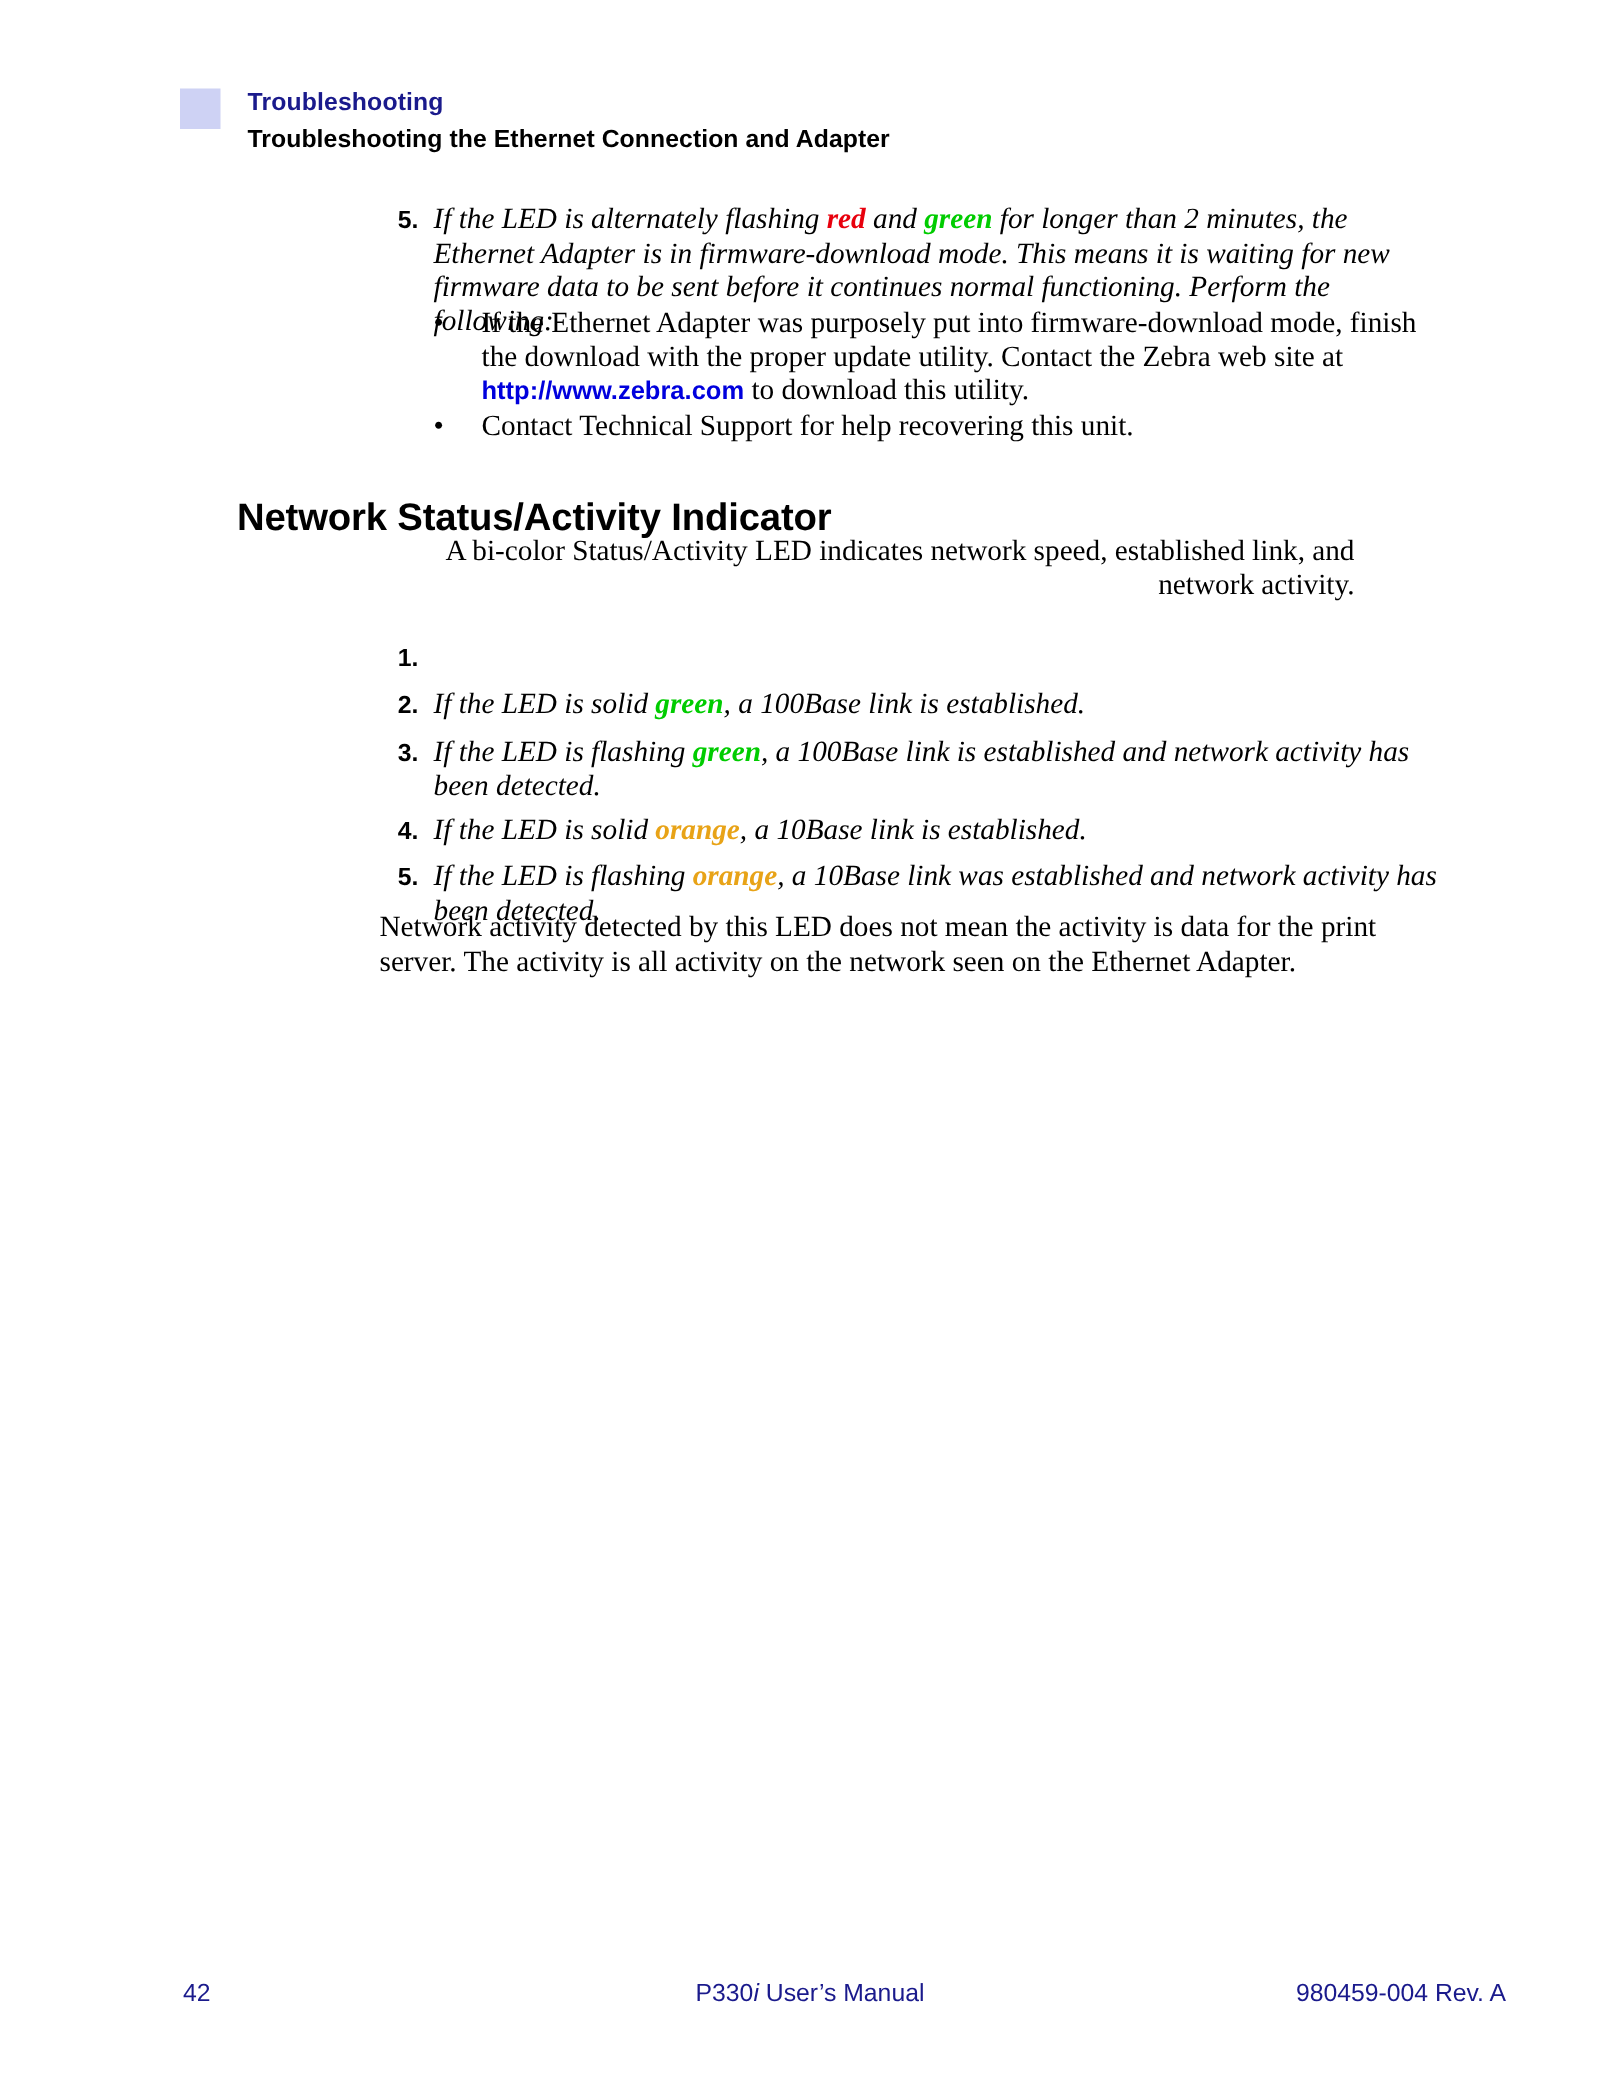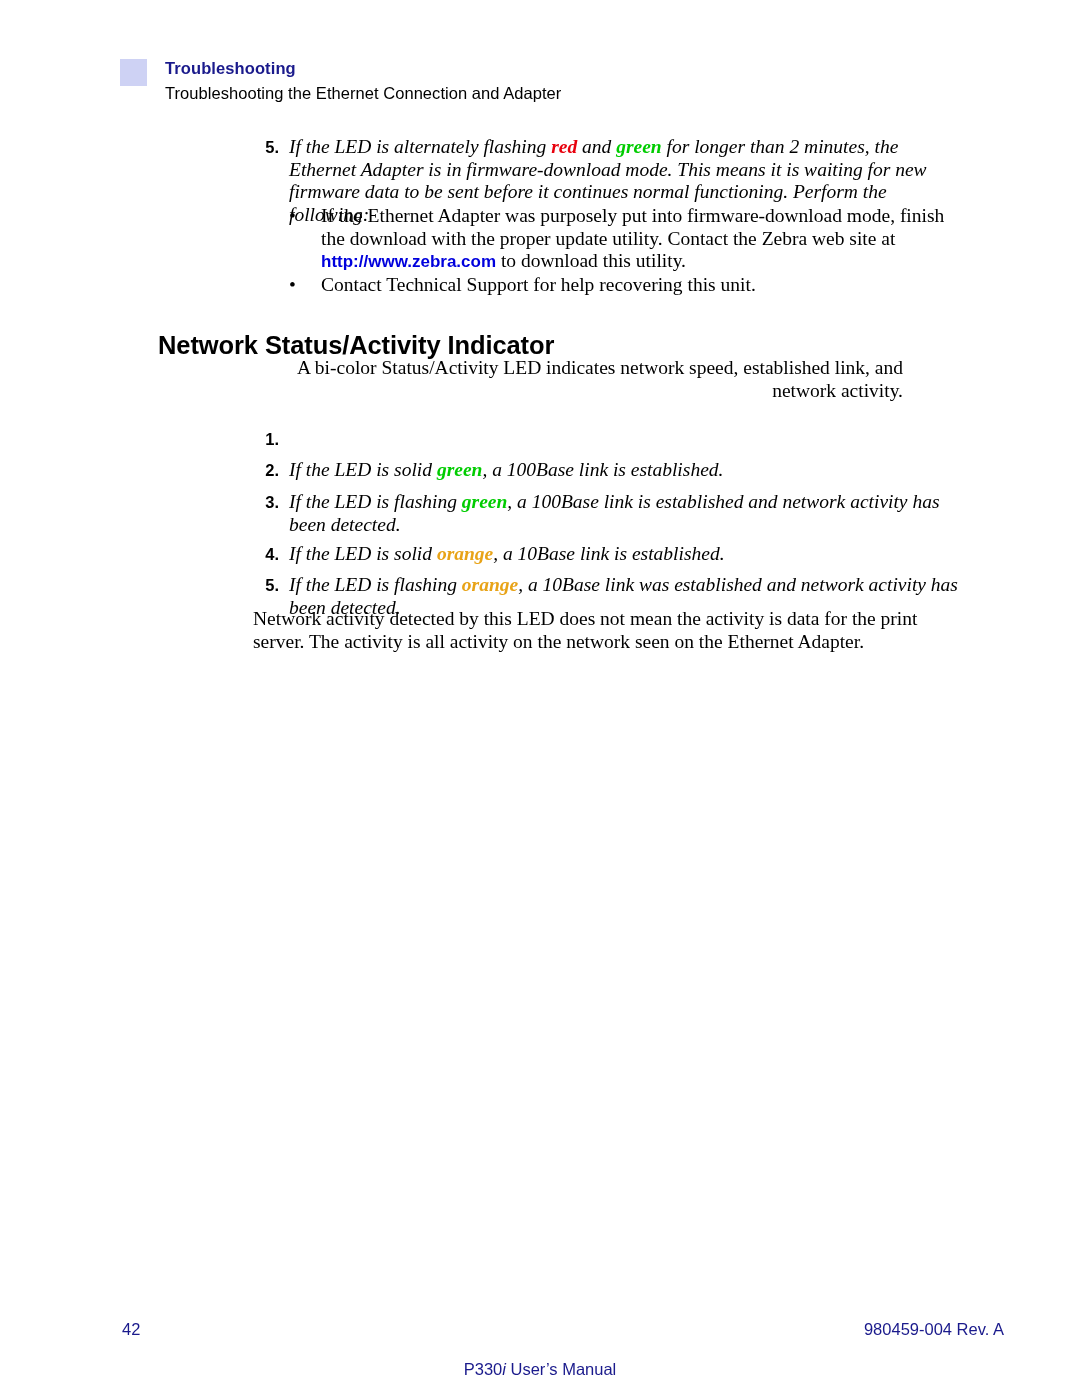--- a/index.html
+++ b/index.html
@@ -37,21 +37,21 @@
     font-family: "Liberation Sans", sans-serif;
     font-size: 16.5px;
     font-weight: bold;
     color: #1a1a8c;
     letter-spacing: 0.1px;
     line-height: 1.35;
   }
   .header-subtitle {
     font-family: "Liberation Sans", sans-serif;
     font-size: 16.5px;
-    font-weight: normal;
+    font-weight: bold;
     color: #000000;
     line-height: 1.45;
     margin-top: 3px;
     letter-spacing: 0.05px;
   }
 
   
   .serif {
     font-family: "Liberation Serif", "DejaVu Serif", serif;
     color: #000000;
@@ -139,21 +139,20 @@
     position: absolute;
     left: 122px;
     top: 0;
   }
   .footer-center {
     position: absolute;
     left: 0;
     top: 0;
     width: 1080px;
     text-align: center;
-    margin-top: 40px;
   }
   .footer-right {
     position: absolute;
     right: 112px;
     top: 0;
   }
   .ital { font-style: italic; }
 </style>
 </head>
 <body>

